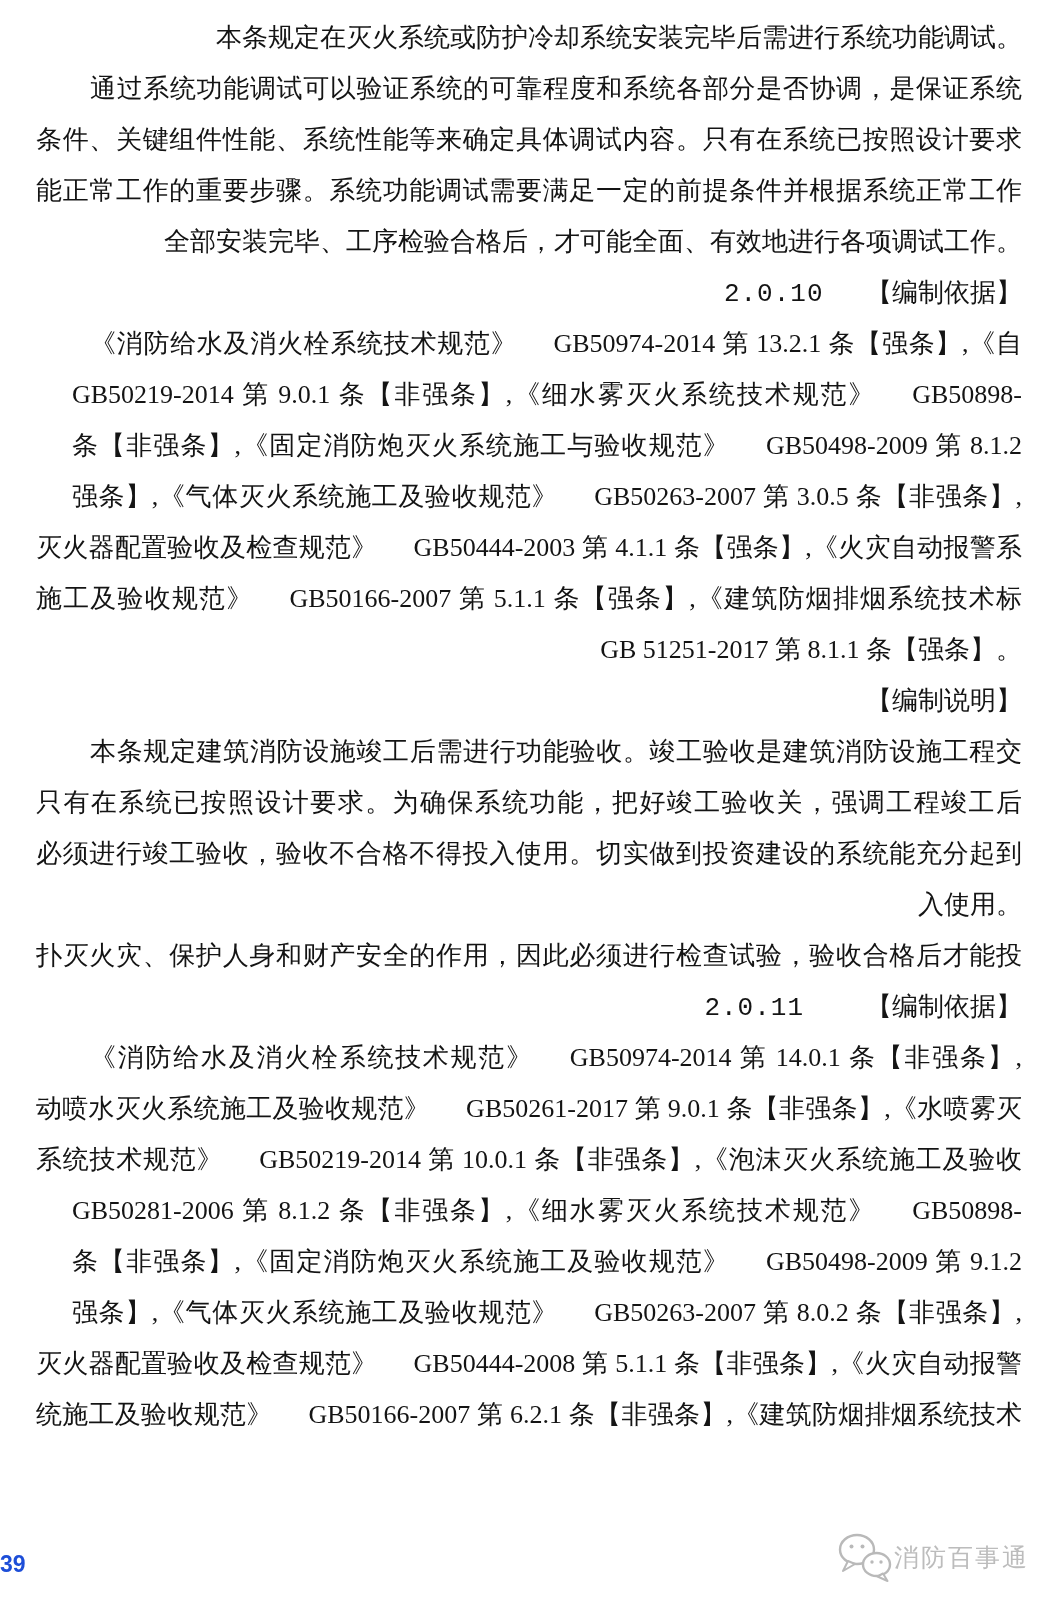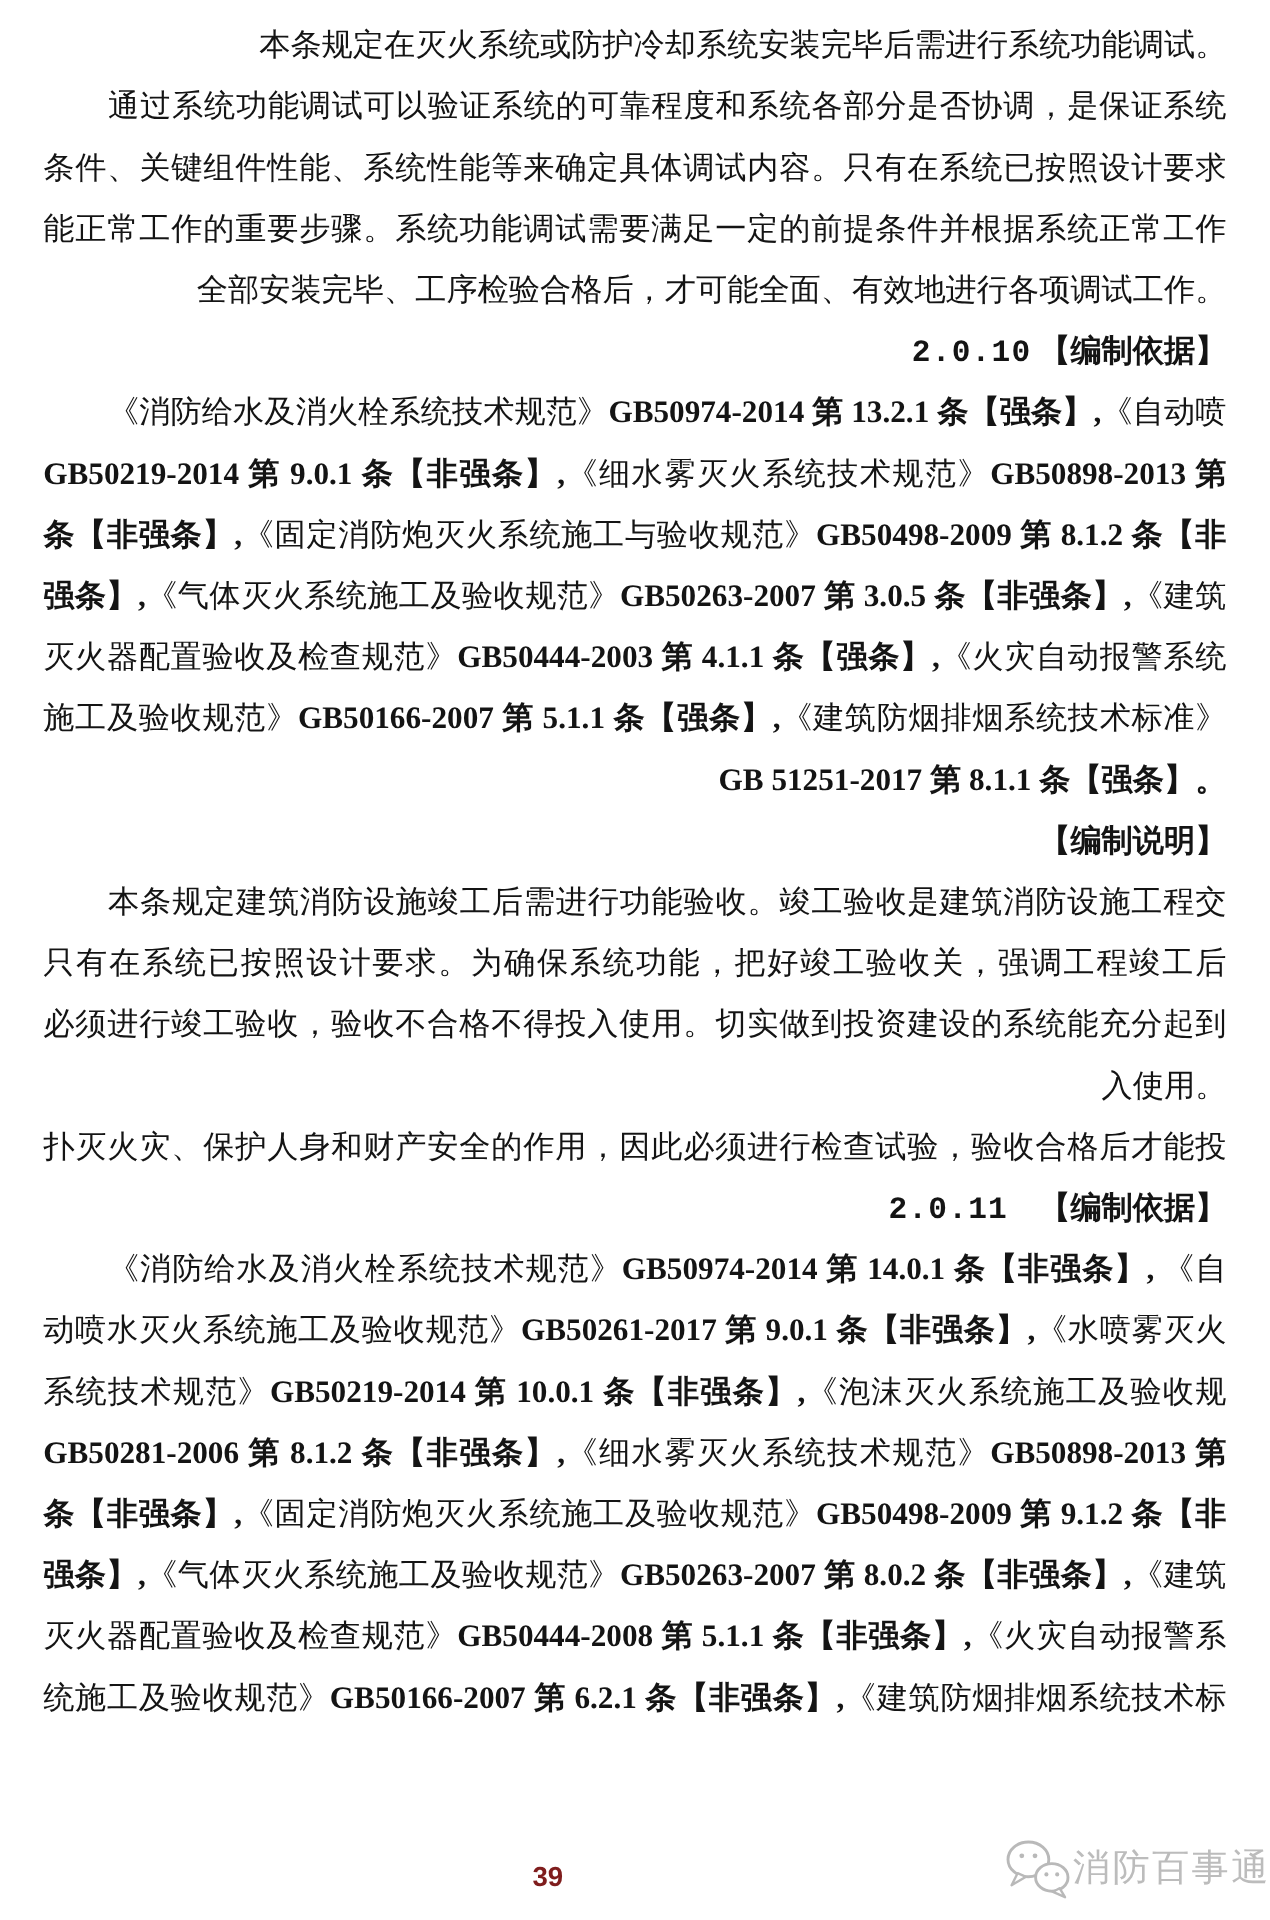--- a/index.html
+++ b/index.html
@@ -27,47 +27,47 @@
     text-justify: inter-character;
     overflow: hidden;
     white-space: normal;
   }
   .line.end, .line.heading {
     text-align: right;
     text-align-last: auto;
   }
   .line.indent { text-indent: 54px; }
   .line.heading { font-weight: bold; }
-  .seg.b { font-weight: bold; }
+  .seg.b { font-weight: normal; margin-left: 36px; }
   .seg.mono {
     font-family: "Liberation Mono", "DejaVu Sans Mono", monospace;
     letter-spacing: 1px;
   }
   .page-number {
     position: absolute;
     top: 1551px;
     left: 0;
     width: 913px;
-    text-align: center;
+    text-align: left;
     font-family: "Liberation Sans", "DejaVu Sans", sans-serif;
     font-weight: bold;
     font-size: 23px;
-    color: #7f1d1d;
+    color: #1d4ed8;
   }
   .watermark {
     position: absolute;
     left: 836px;
     top: 1528px;
     display: flex;
     align-items: center;
     opacity: 0.88;
   }
   .watermark-text {
     font-family: "Liberation Sans", "DejaVu Sans", sans-serif;
-    font-size: 31px;
+    font-size: 25px;
     letter-spacing: 2px;
     color: #b3b3b3;
     white-space: nowrap;
     line-height: 58px;
   }
   .wechat-icon { display: block; }
 </style>
 </head>
 <body>
 

